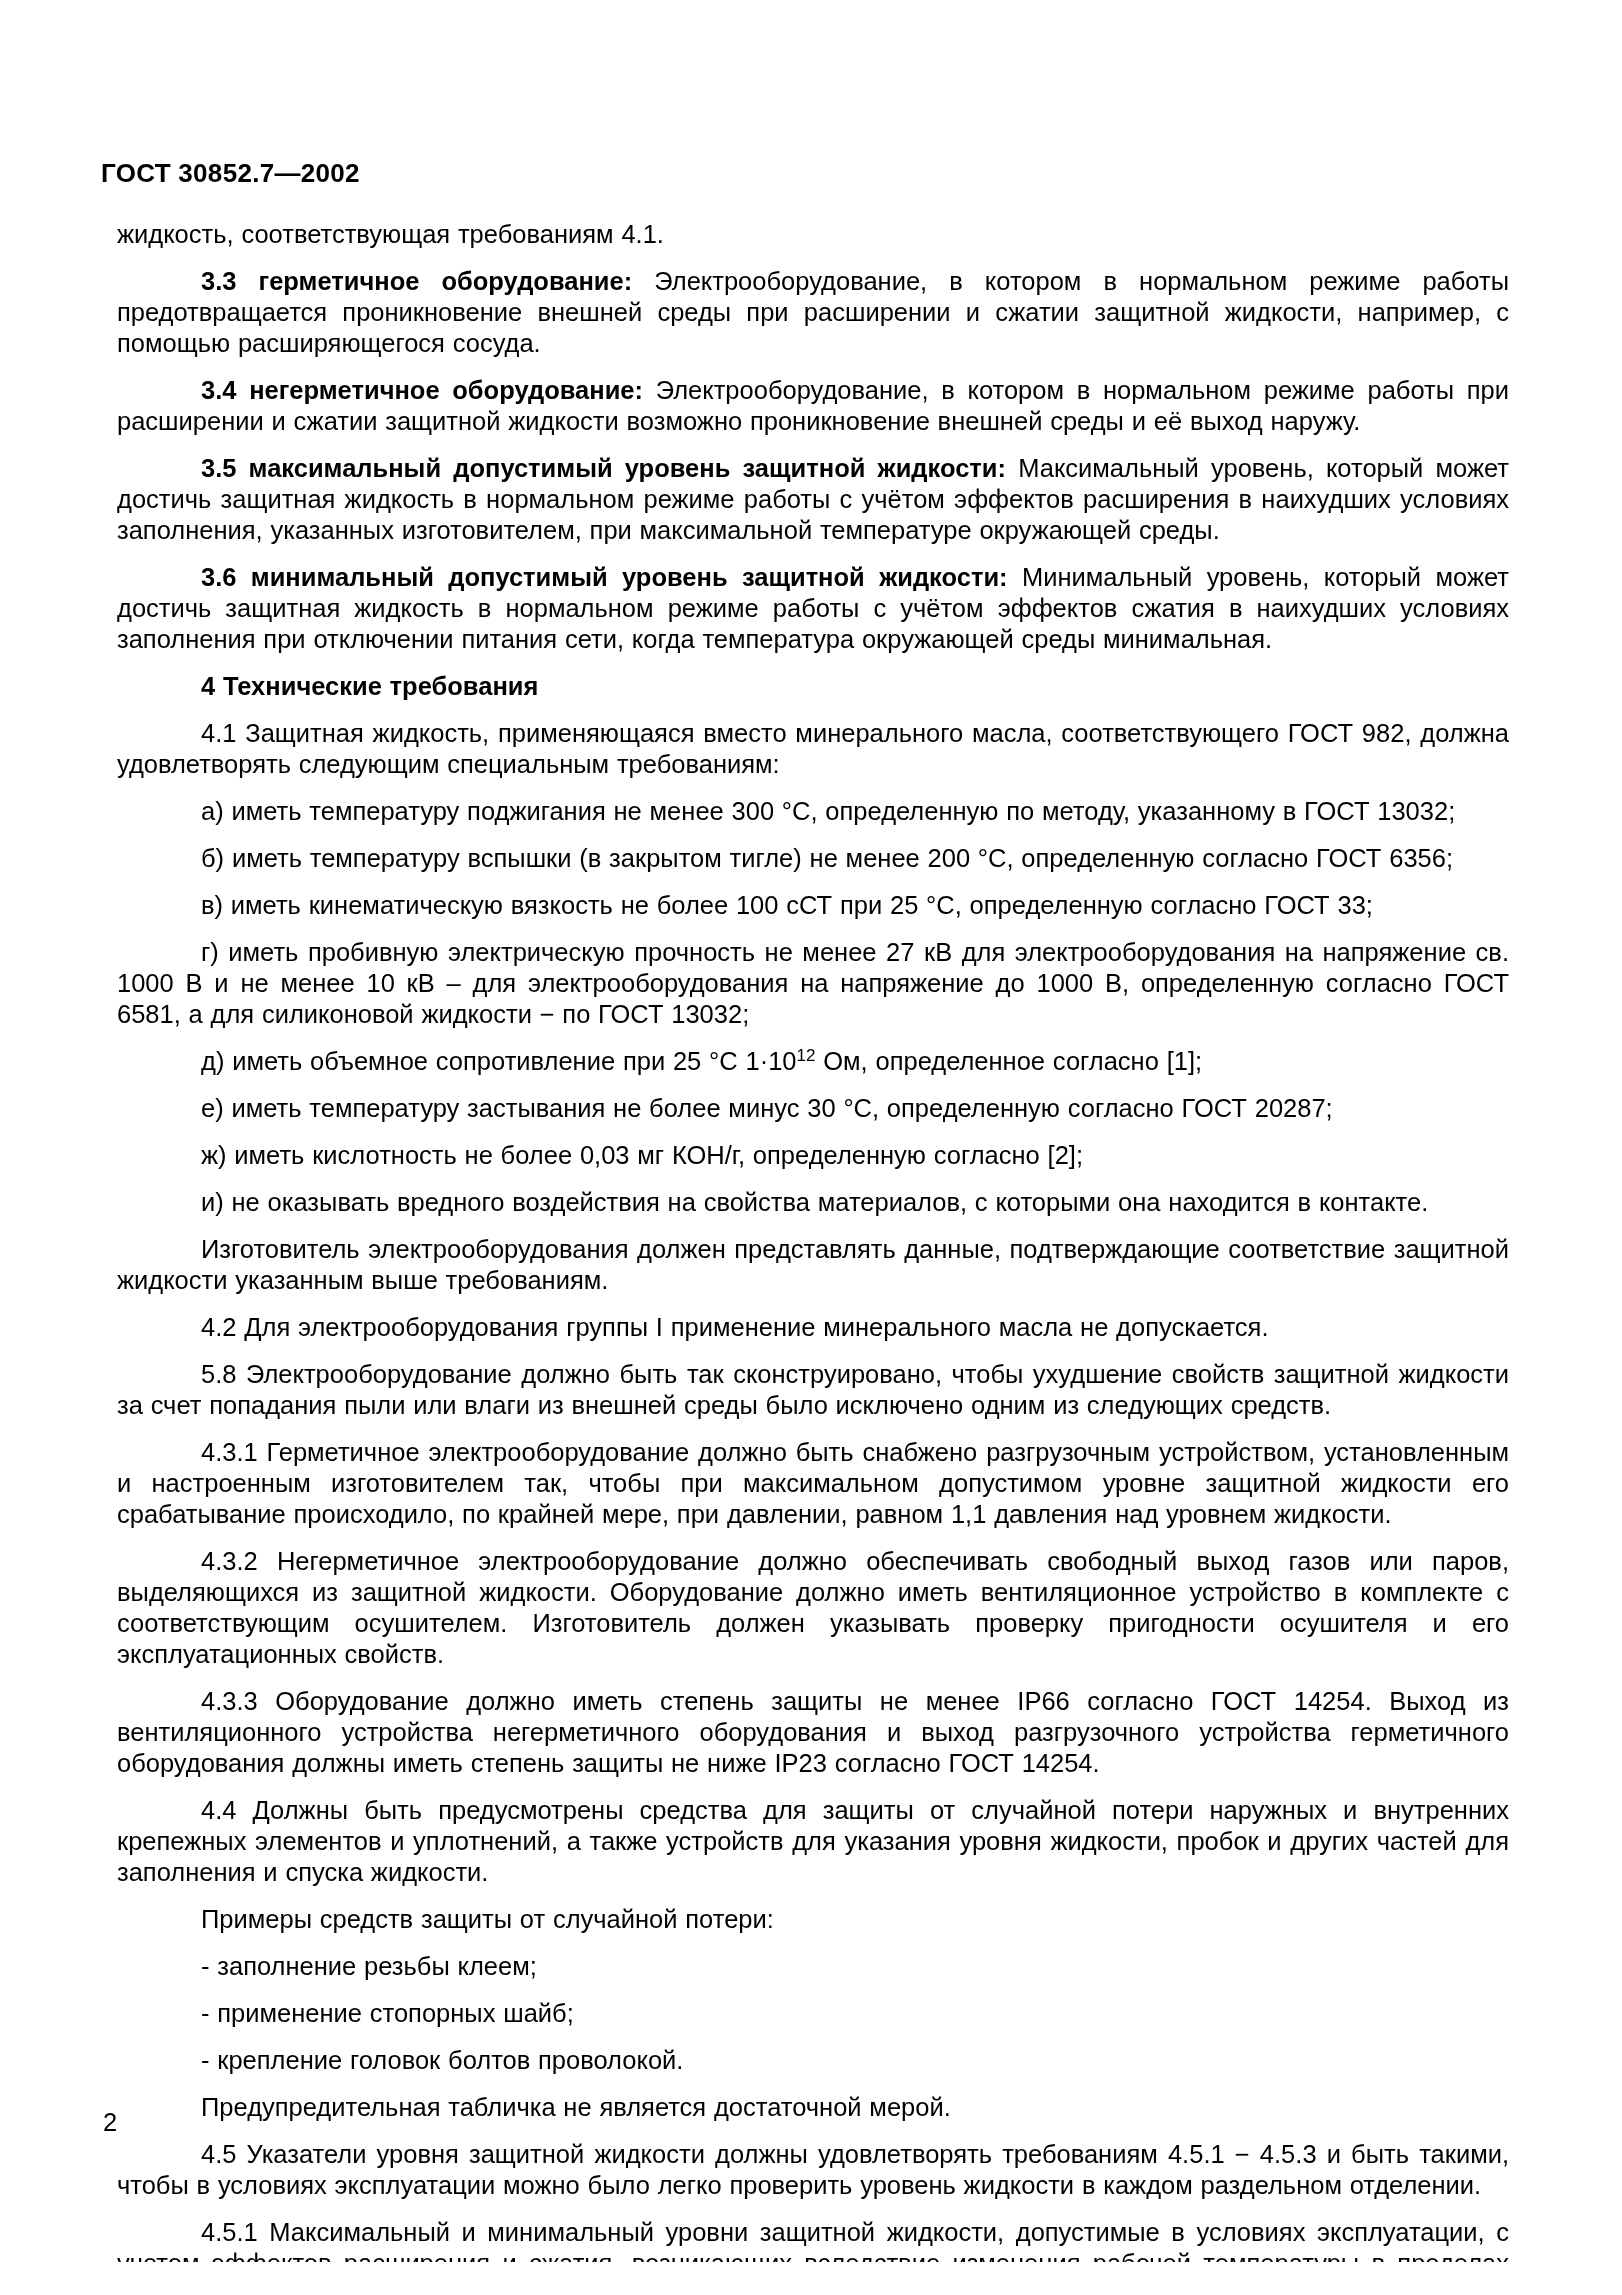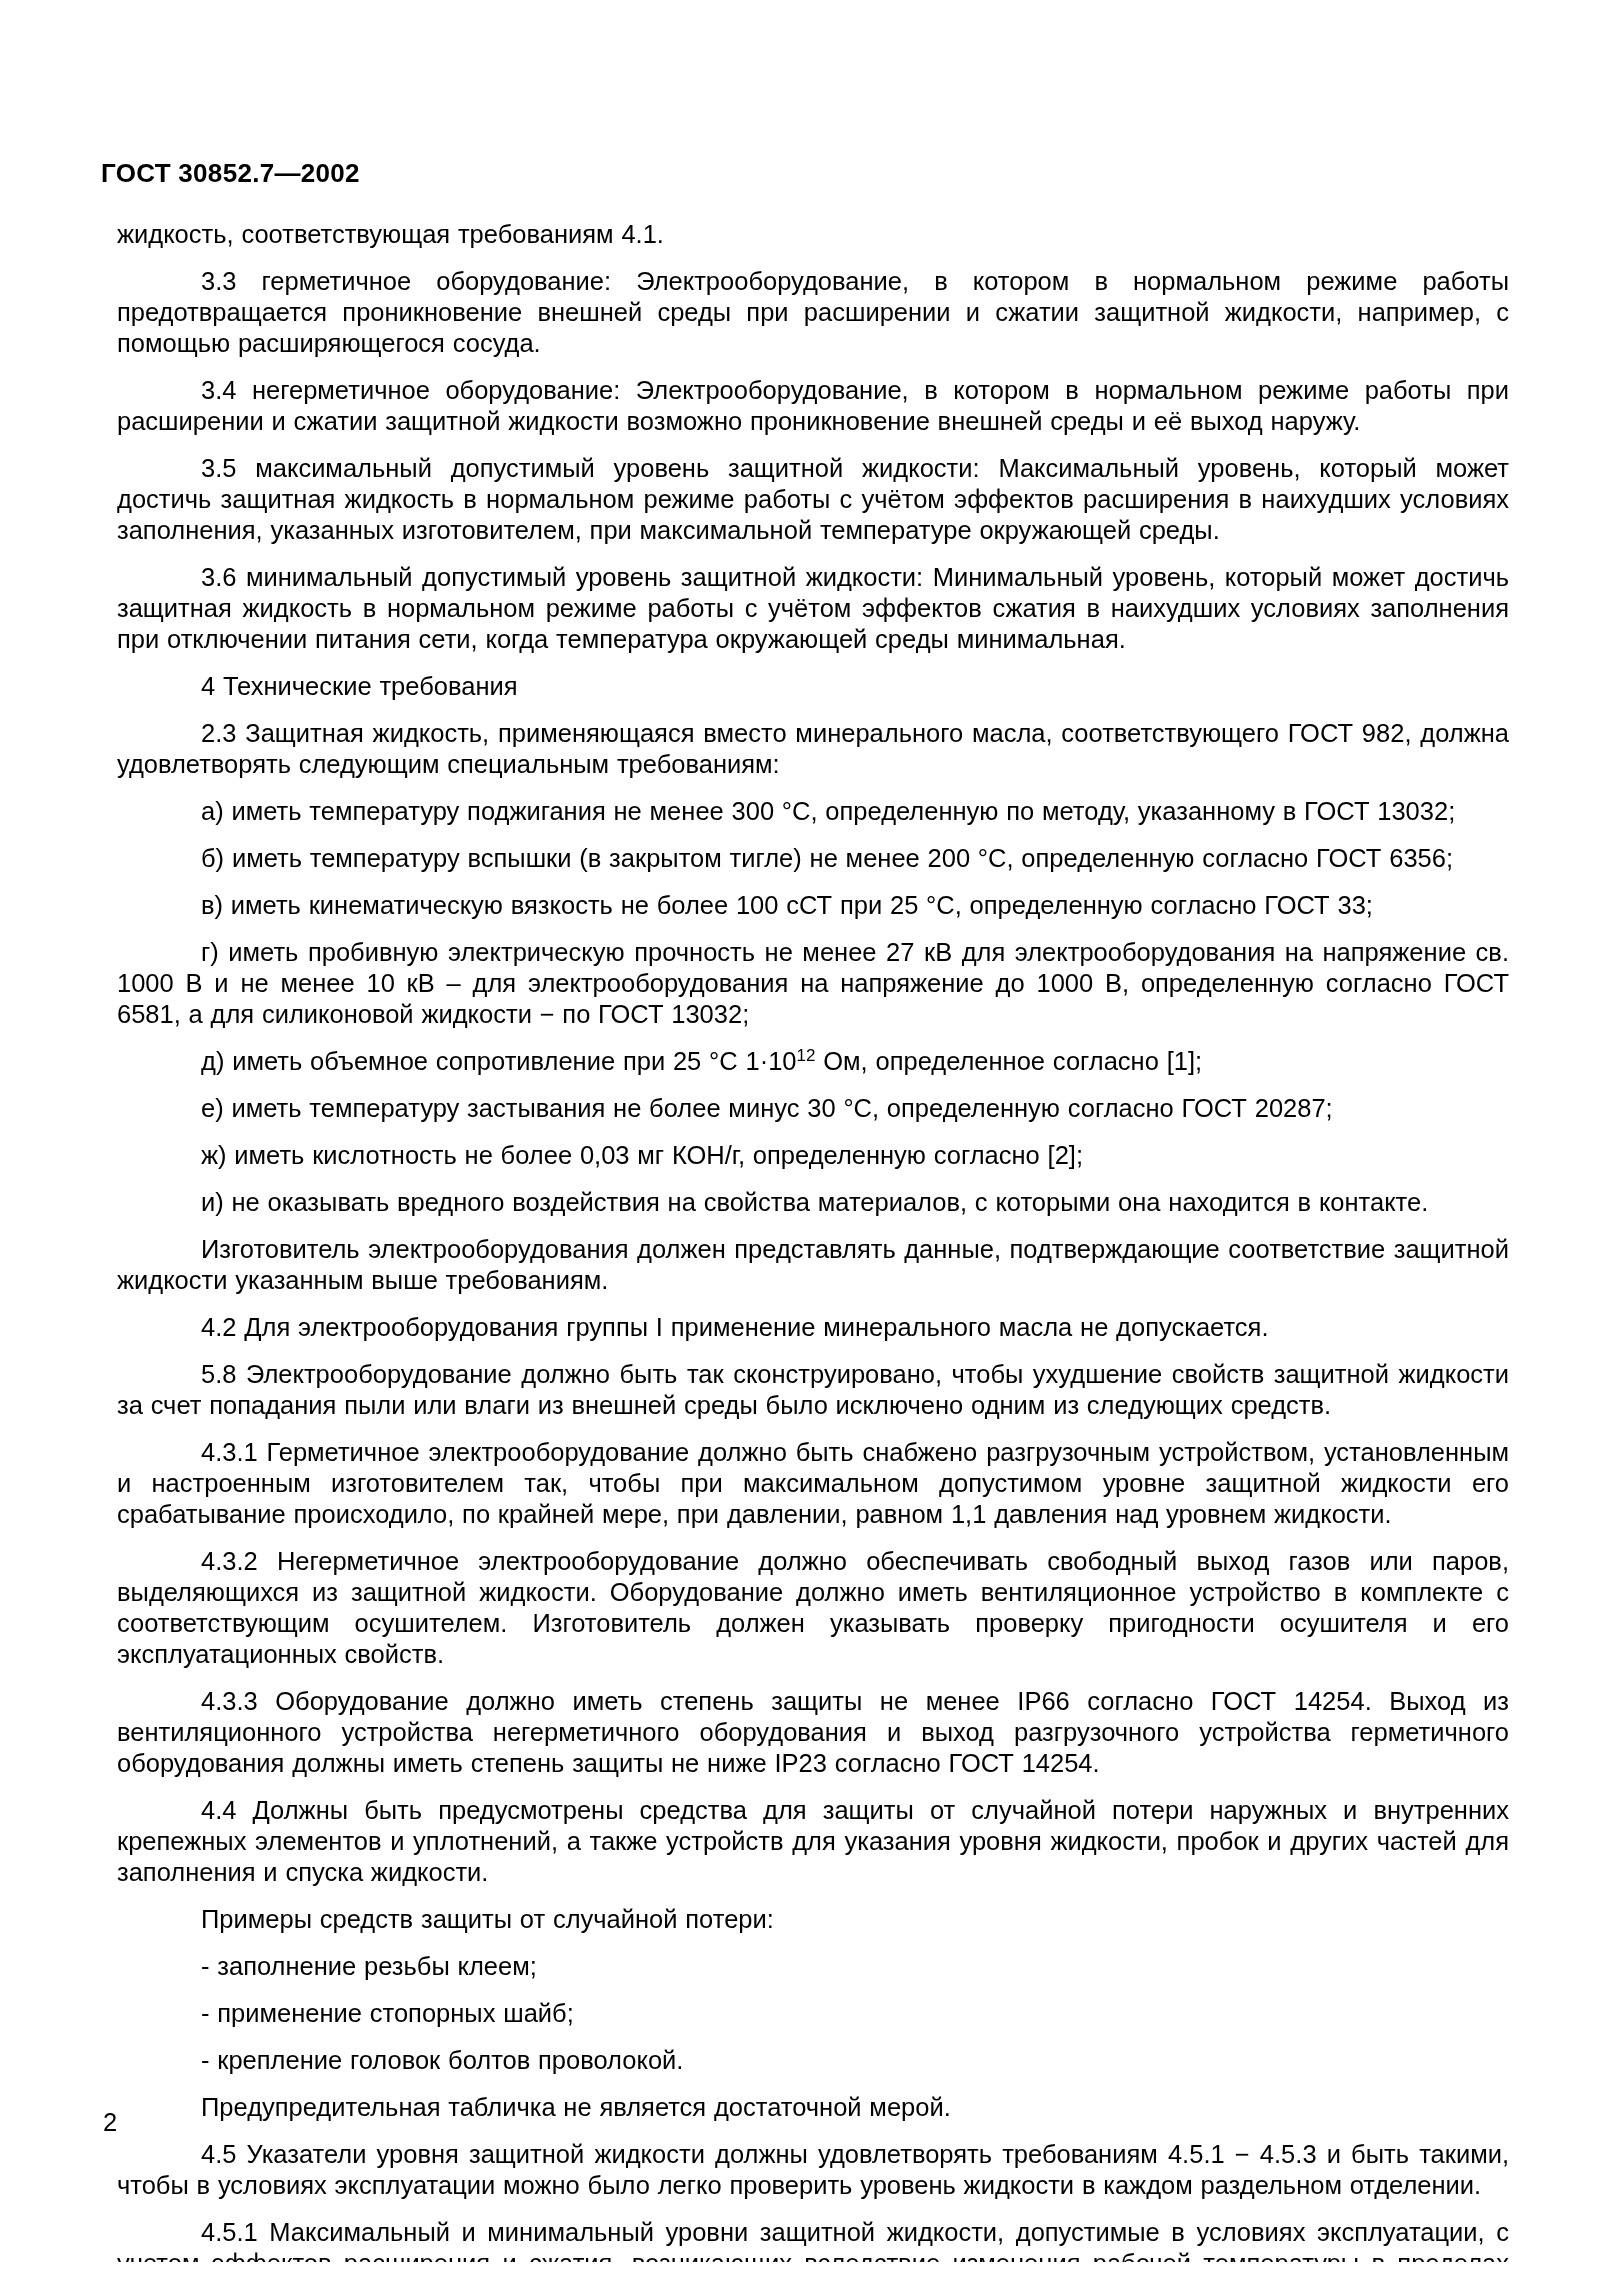--- a/index.html
+++ b/index.html
@@ -30,21 +30,21 @@
   p.para {
     margin: 16px;
     padding: 0;
     font-size: 25.5px;
     line-height: 31px;
     text-align: justify;
     word-spacing: 0.7px;
   }
   p.para.indent { text-indent: 84px; }
   p.para.heading { font-weight: bold; text-align: left; }
-  .bold { font-weight: normal; }
+  .bold { font-weight: bold; }
   sup.sup {
     font-size: 17px;
     line-height: 0;
     vertical-align: super;
   }
   .page-number {
     position: absolute;
     left: 103px;
     top: 2108px;
     font-size: 25.5px;
@@ -56,21 +56,21 @@
 <div class="page">
   <div class="doc-header">ГОСТ 30852.7—2002</div>
 
   <div class="content">
       <p class="para"><span>жидкость, соответствующая требованиям 4.1.</span></p>
       <p class="para indent"><span class="bold">3.3 герметичное оборудование:</span><span> Электрооборудование, в котором в нормальном режиме работы предотвращается проникновение внешней среды при расширении и сжатии защитной жидкости, например, с помощью расширяющегося сосуда.</span></p>
       <p class="para indent"><span class="bold">3.4 негерметичное оборудование:</span><span> Электрооборудование, в котором в нормальном режиме работы при расширении и сжатии защитной жидкости возможно проникновение внешней среды и её выход наружу.</span></p>
       <p class="para indent"><span class="bold">3.5 максимальный допустимый уровень защитной жидкости:</span><span> Максимальный уровень, который может достичь защитная жидкость в нормальном режиме работы с учётом эффектов расширения в наихудших условиях заполнения, указанных изготовителем, при максимальной температуре окружающей среды.</span></p>
       <p class="para indent"><span class="bold">3.6 минимальный допустимый уровень защитной жидкости:</span><span> Минимальный уровень, который может достичь защитная жидкость в нормальном режиме работы с учётом эффектов сжатия в наихудших условиях заполнения при отключении питания сети, когда температура окружающей среды минимальная.</span></p>
       <p class="para indent heading"><span class="bold">4 Технические требования</span></p>
-      <p class="para indent"><span>2.3 Защитная жидкость, применяющаяся вместо минерального масла, соответствующего ГОСТ 982, должна удовлетворять следующим специальным требованиям:</span></p>
+      <p class="para indent"><span>4.1 Защитная жидкость, применяющаяся вместо минерального масла, соответствующего ГОСТ 982, должна удовлетворять следующим специальным требованиям:</span></p>
       <p class="para indent"><span>а) иметь температуру поджигания не менее 300 °С, определенную по методу, указанному в ГОСТ 13032;</span></p>
       <p class="para indent"><span>б) иметь температуру вспышки (в закрытом тигле) не менее 200 °С, определенную согласно ГОСТ 6356;</span></p>
       <p class="para indent"><span>в) иметь кинематическую вязкость не более 100 сСТ при 25 °С, определенную согласно ГОСТ 33;</span></p>
       <p class="para indent"><span>г) иметь пробивную электрическую прочность не менее 27 кВ для электрооборудования на напряжение св. 1000 В и не менее 10 кВ – для электрооборудования на напряжение до 1000 В, определенную согласно ГОСТ 6581, а для силиконовой жидкости − по ГОСТ 13032;</span></p>
       <p class="para indent"><span>д) иметь объемное сопротивление при 25 °С 1·10</span><sup class="sup">12</sup><span> Ом, определенное согласно [1];</span></p>
       <p class="para indent"><span>е) иметь температуру застывания не более минус 30 °С, определенную согласно ГОСТ 20287;</span></p>
       <p class="para indent"><span>ж) иметь кислотность не более 0,03 мг КОН/г, определенную согласно [2];</span></p>
       <p class="para indent"><span>и) не оказывать вредного воздействия на свойства материалов, с которыми она находится в контакте.</span></p>
       <p class="para indent"><span>Изготовитель электрооборудования должен представлять данные, подтверждающие соответствие защитной жидкости указанным выше требованиям.</span></p>
       <p class="para indent"><span>4.2 Для электрооборудования группы I применение минерального масла не допускается.</span></p>

